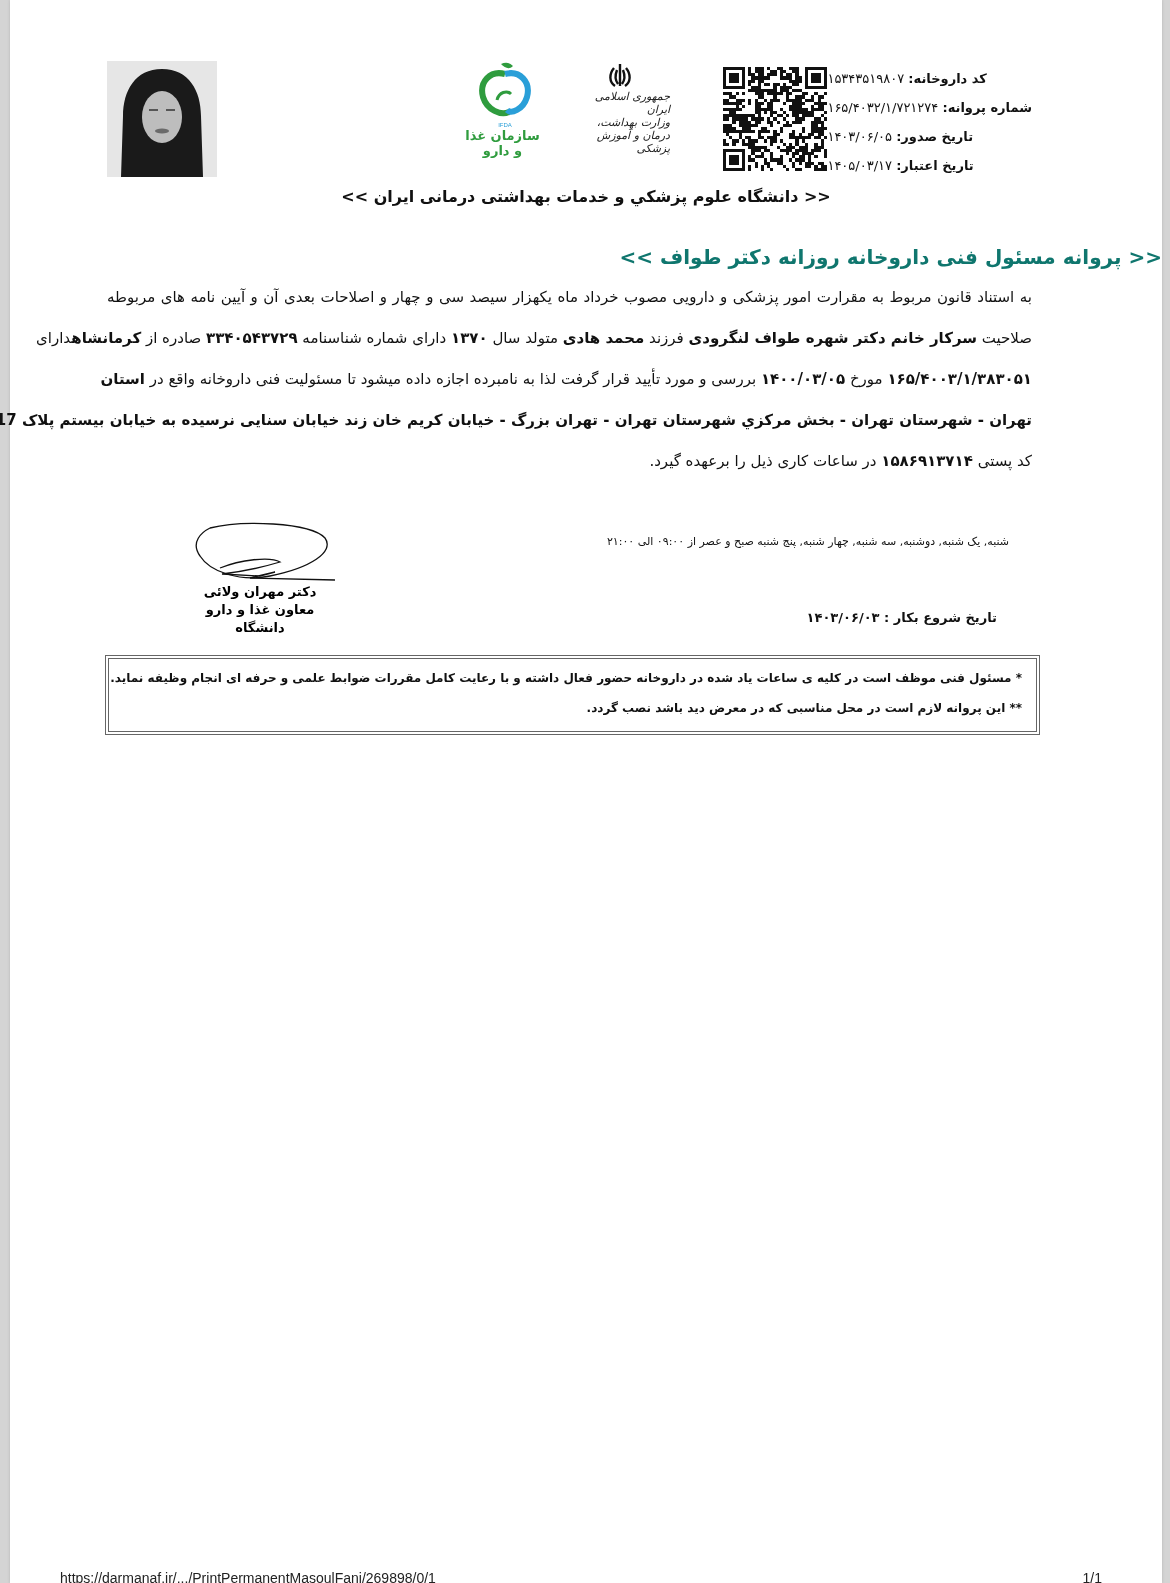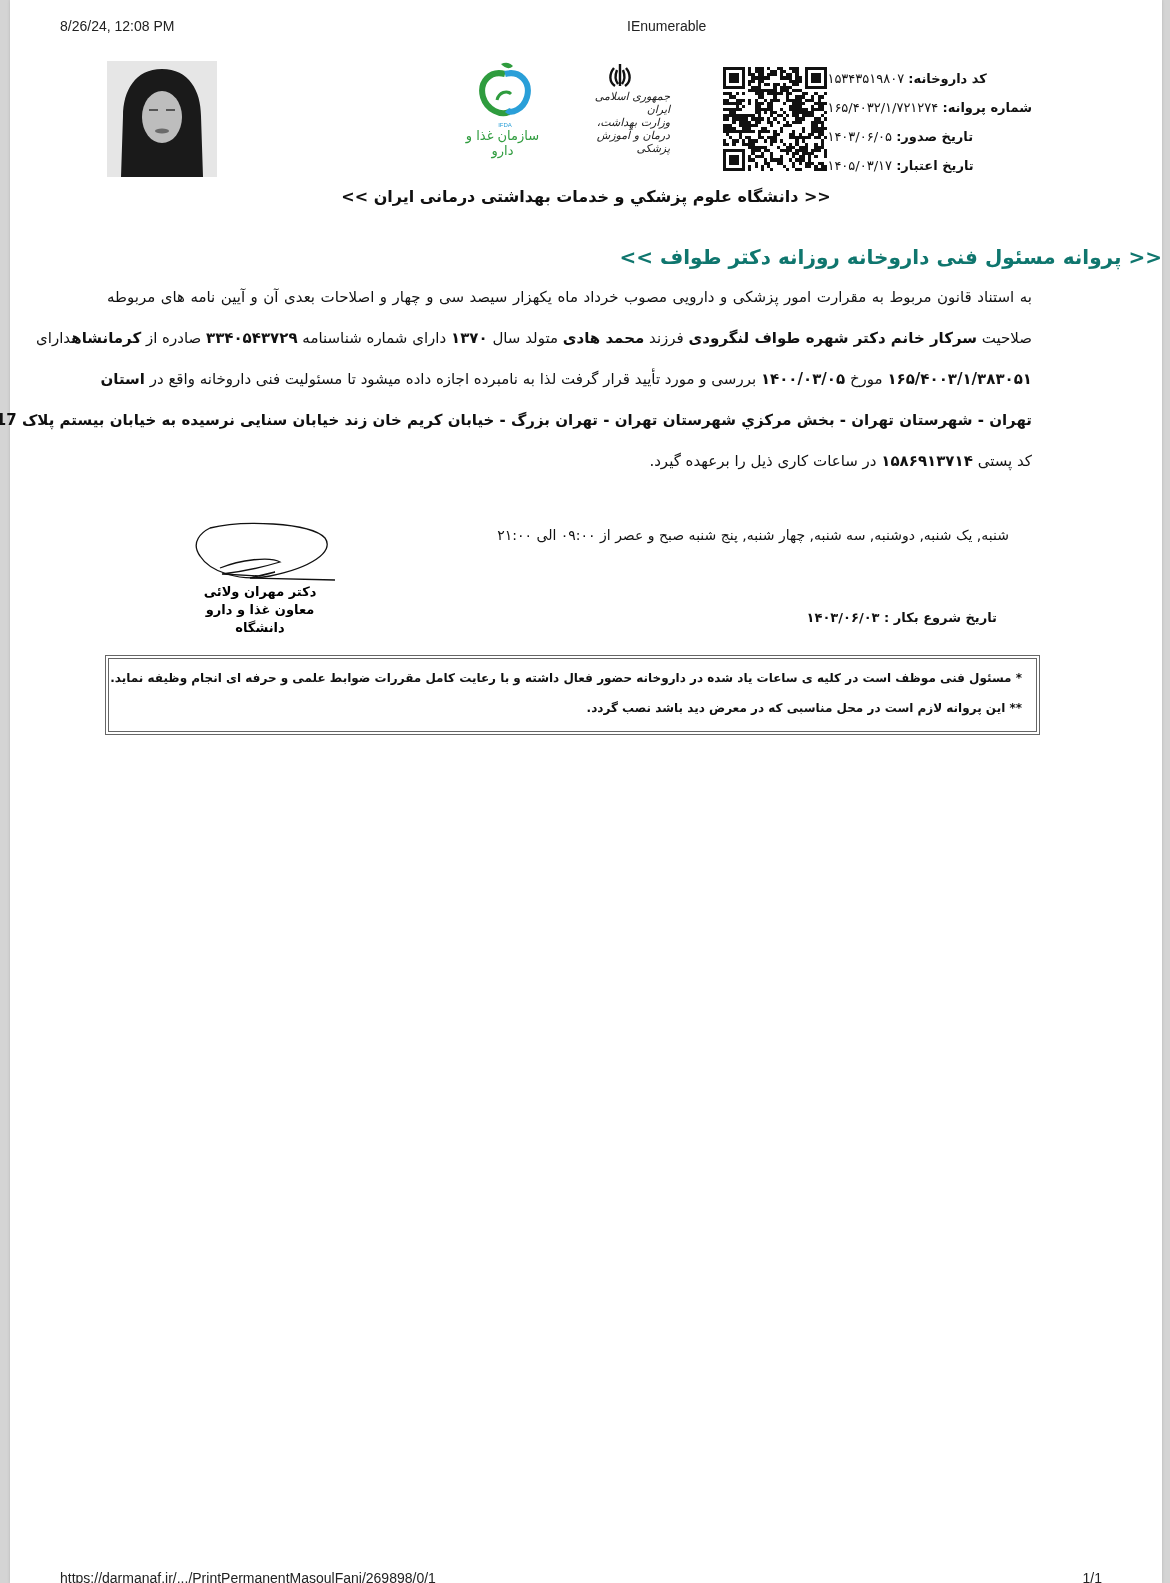--- a/index.html
+++ b/index.html
@@ -28,21 +28,21 @@
   .print-page { position:absolute; right:60px; top:0; }
 
   .photo {
     position:absolute; left:97px; top:61px; width:110px; height:116px;
     background:#e8e8e8; overflow:hidden;
   }
   .photo svg { width:100%; height:100%; display:block; }
 
   .logos { position:absolute; left:455px; top:62px; width:200px; height:100px; }
   .fda-logo { position:absolute; left:0; top:0; width:80px; height:90px; text-align:center; }
-  .fda-text { position:absolute; left:0; top:66px; width:75px; text-align:center; color:#2f9c3e; font-size:13px; font-weight:normal; direction:rtl; }
+  .fda-text { position:absolute; left:0; top:66px; width:75px; text-align:center; color:#2f9c3e; font-size:13px; font-weight:bold; direction:rtl; }
   .emblem { position:absolute; left:110px; top:0; width:100px; height:100px; }
   .emblem-text { position:absolute; left:0; top:28px; width:95px; direction:rtl; text-align:right; font-size:11px; color:#222; font-style:italic; line-height:13px; }
 
   .qr { position:absolute; left:710px; top:67px; width:110px; height:104px; }
   .qr svg { width:100%; height:100%; display:block; }
 
   .meta { position:absolute; right:130px; top:64px; direction:rtl; text-align:left; font-size:13px; line-height:29px; color:#111;margin-left:8px; }
   .meta-row { white-space:nowrap; }
   .meta-label { font-weight:bold; }
 
@@ -52,43 +52,39 @@
   .body-text {
     position:absolute; left:97px; width:925px; top:277px;
     direction:rtl; text-align:justify; font-size:15px; line-height:41px; color:#111;
   }
   .body-text b { font-weight:bold; }
   .line { display:block; white-space:nowrap; text-align-last:justify; }
   .line.last { text-align-last:right; }
 
   .hours { position:absolute; right:165px; top:523px; direction:rtl; text-align:right; color:#111; }
   .hours-title { font-size:16px; font-weight:bold; }
-  .hours-text { font-size:14px; margin-top:4px; margin-right:-12px; }
+  .hours-text { font-size:11px; margin-top:12px; margin-right:-12px; }
   .start-date { position:absolute; right:165px; top:610px; direction:rtl; font-size:13px; font-weight:bold; color:#111; }
 
   .signature { position:absolute; left:170px; top:520px; width:160px; height:100px; }
   .sig-name { position:absolute; left:0; width:160px; top:63px; text-align:center; direction:rtl; font-size:13px; font-weight:bold; line-height:18px; color:#000000; }
 
   .notice-box {
     position:absolute; left:95px; top:655px; width:927px; height:72px;
     border:4px double #666;
   }
   .notice-line { position:absolute; right:14px; direction:rtl; font-size:12px; font-weight:bold; color:#111; white-space:nowrap; }
   .n1 { top:12px; }
   .n2 { top:42px; }
 </style>
 </head>
 <body>
 
 <div class="page">
 
-  <div class="print-header">
-    <span class="print-date">8/26/24, 12:08 PM</span>
-    <span class="print-title">IEnumerable</span>
-  </div>
 
   <div class="photo">
     <svg viewBox="0 0 110 116">
       <rect width="110" height="116" fill="#e6e6e6"></rect>
       <path d="M55 8 C28 8 16 30 16 55 L14 116 L96 116 L94 55 C94 30 82 8 55 8 Z" fill="#1a1a1a"></path>
       <ellipse cx="55" cy="56" rx="20" ry="26" fill="#bdbdbd"></ellipse>
       <rect x="42" y="48" width="9" height="2" fill="#555"></rect>
       <rect x="59" y="48" width="9" height="2" fill="#555"></rect>
       <ellipse cx="55" cy="70" rx="7" ry="2.5" fill="#6a6a6a"></ellipse>
     </svg>

